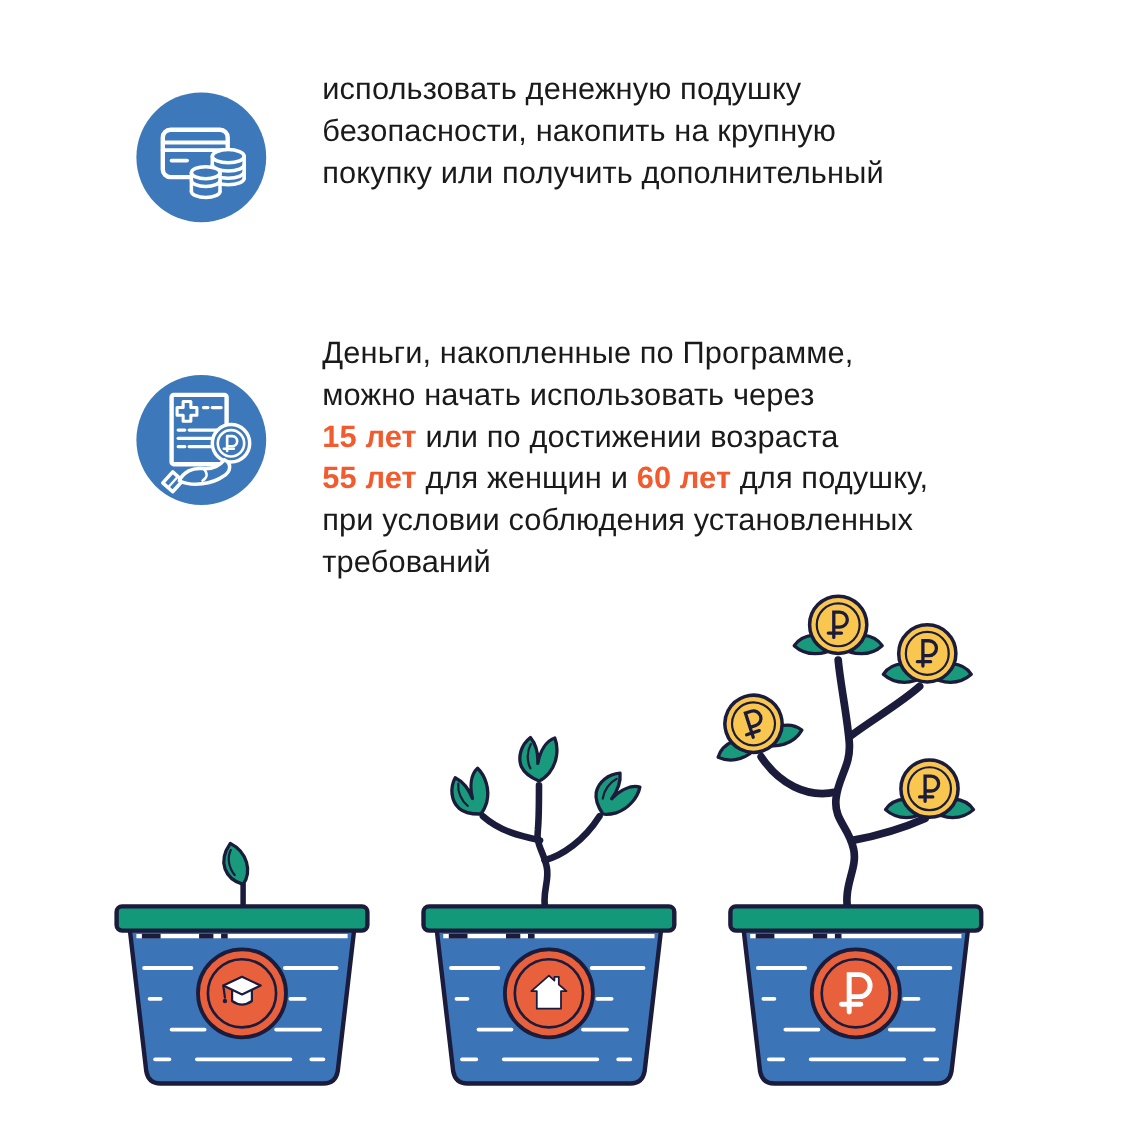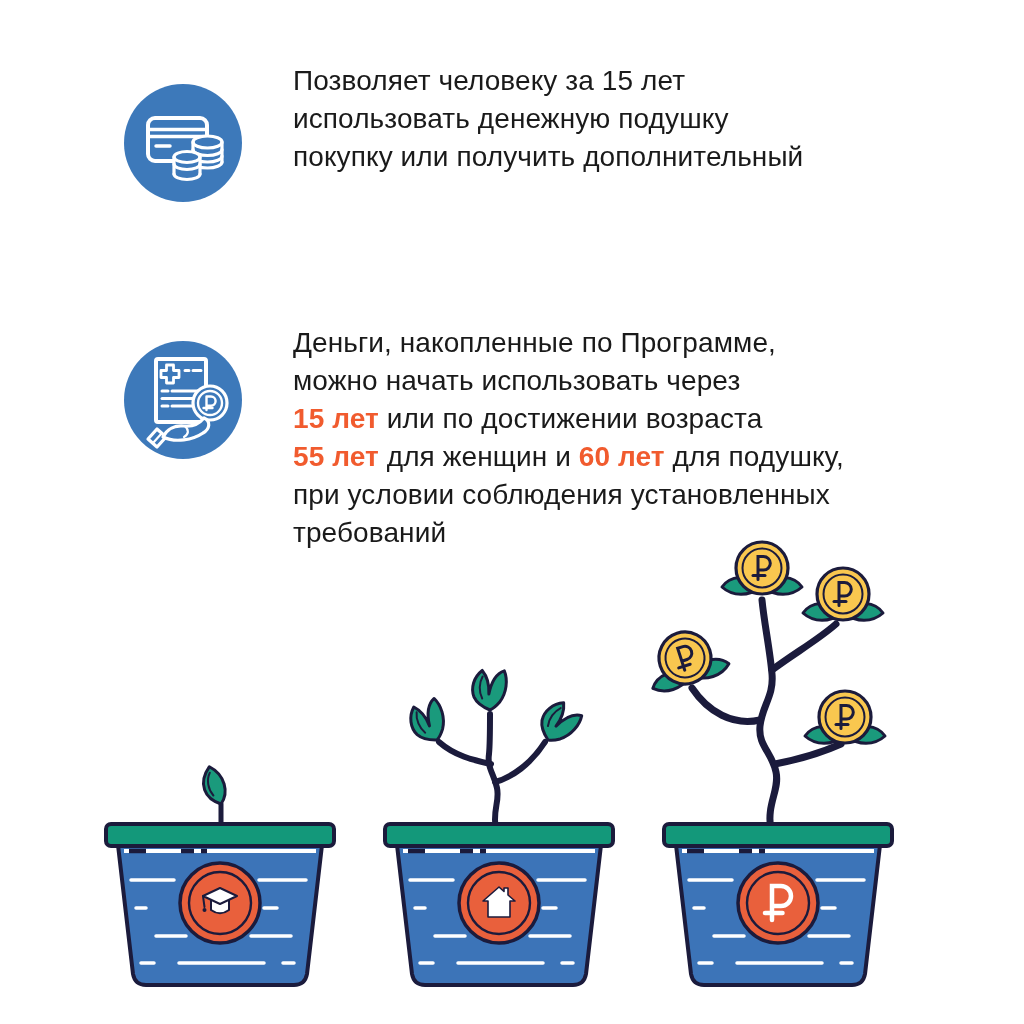--- a/index.html
+++ b/index.html
@@ -70,22 +70,22 @@
       <g class="ws" stroke-width="3.2">
         <ellipse cx="64" cy="74" rx="13" ry="5.5"></ellipse>
         <path d="M 51,74 v 17 m 26,-17 v 17"></path>
         <path d="M 51,81 a 13,5.5 0 0 0 26,0"></path>
         <path d="M 51,91 a 13,5.5 0 0 0 26,0"></path>
       </g>
     </svg>
   </div>
 
   <div class="feature-text" style="top:62px">
-      <div>Позволяет человеку за 15 лет</div>
       <div>использовать денежную подушку</div>
+      <div>безопасности, накопить на крупную</div>
       <div>покупку или получить дополнительный</div>
     </div>
 
   <div class="icon-badge" style="top:340px">
     <svg viewBox="0 0 120 120" width="120" height="120">
       <circle cx="60" cy="60" r="59" class="blue-fill"></circle>
       <rect x="33" y="19" width="50" height="63" rx="2" class="ws" stroke-width="4"></rect>
       <path class="ws" stroke-width="2.8" d="M 43.5,25 h 7 v 5.5 h 5.5 v 7 h -5.5 v 5.5 h -7 v -5.5 h -5.5 v -7 h 5.5 Z"></path>
       <g class="ws" stroke-width="3">
         <path d="M 62,30.5 h 4 M 70,30.5 h 8"></path>
@@ -101,21 +101,21 @@
         <path d="M 80.5,68 H 89.5"></path>
       </g>
 
       <path class="blue-fill" stroke="#fff" stroke-width="3.2" stroke-linejoin="round" d="M 25,99 l 9,-10 l 9,8 l -9,10 Z"></path>
       <path class="ws" stroke-width="2.2" d="M 30,103 l 9,-10"></path>
       <path class="blue-fill" stroke="#fff" stroke-width="3.2" stroke-linejoin="round" d="M 40,97 C 44,89 52,85 61,86 C 70,87 76,84 81,78 C 88,81 87,89 80,93 C 70,100 52,103 40,97 Z"></path>
       <path class="ws" stroke-width="2.2" d="M 62,86 C 66,90 66,94 61,97"></path>
     </svg>
   </div>
 
-  <div class="feature-text" style="top:324px">
+  <div class="feature-text" style="top:302px">
       <div><span>Деньги, накопленные по Программе,</span></div>
       <div><span>можно начать использовать через</span></div>
       <div><span class="hl">15 лет</span><span> или по достижении возраста</span></div>
       <div><span class="hl">55 лет</span><span> для женщин и </span><span class="hl">60 лет</span><span> для подушку,</span></div>
       <div><span>при условии соблюдения установленных</span></div>
       <div><span>требований</span></div>
     </div>
 
   <svg class="pots-svg" viewBox="0 0 1024 512">
 

